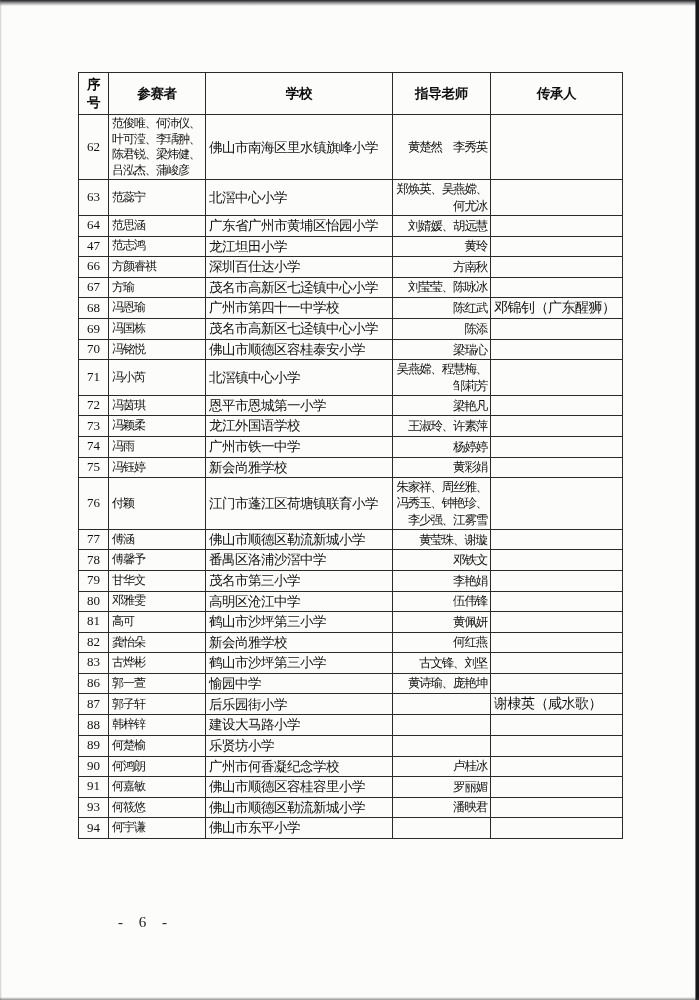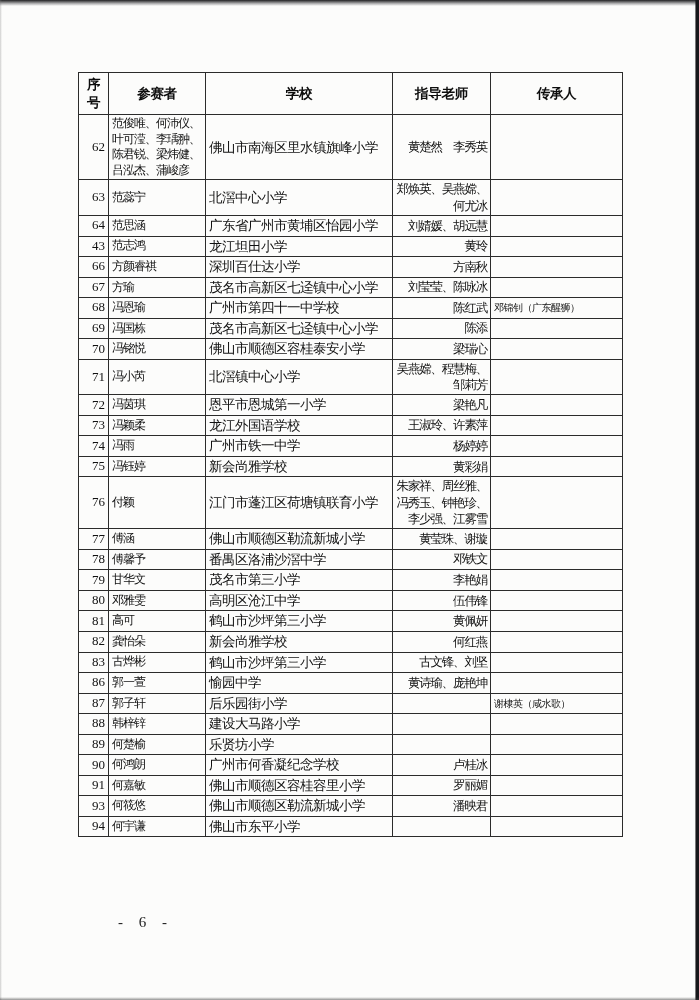--- a/index.html
+++ b/index.html
@@ -55,21 +55,21 @@
   }
   table.roster th {
     font-size:13.5px;
     font-weight:700;
     text-align:center;
     letter-spacing:-0.3px;
     padding:3px 6px;
     color:#0d0d0d;
   }
   td.col-no {
-    text-align:right;
+    text-align:center;
     font-size:13px;
     font-family:"Liberation Serif","DejaVu Serif",serif;
   }
   td.col-participant {
     font-size:12px;
     letter-spacing:-1px;
     word-break:break-all;
     margin-top:38px;
   }
   td.col-school {
@@ -77,21 +77,21 @@
     letter-spacing:-0.5px;
     white-space:nowrap;
   }
   td.col-instructor {
     font-size:12.5px;
     letter-spacing:-1.2px;
     word-break:break-all;
     text-align:right;
   }
   td.col-inheritor {
-    font-size:10px;
+    font-size:14px;
     letter-spacing:-0.5px;
     white-space:nowrap;
   }
 
   .page-number {
     position:absolute;
     left:118px; top:914px;
     font-size:15px;
     letter-spacing:6px;
     color:#222;
@@ -140,21 +140,21 @@
           <td class="col-inheritor"></td>
         </tr>
         <tr>
           <td class="col-no">64</td>
           <td class="col-participant">范思涵</td>
           <td class="col-school">广东省广州市黄埔区怡园小学</td>
           <td class="col-instructor">刘婧媛、胡远慧</td>
           <td class="col-inheritor"></td>
         </tr>
         <tr>
-          <td class="col-no">43</td>
+          <td class="col-no">47</td>
           <td class="col-participant">范志鸿</td>
           <td class="col-school">龙江坦田小学</td>
           <td class="col-instructor">黄玲</td>
           <td class="col-inheritor"></td>
         </tr>
         <tr>
           <td class="col-no">66</td>
           <td class="col-participant">方颜睿祺</td>
           <td class="col-school">深圳百仕达小学</td>
           <td class="col-instructor">方南秋</td>

